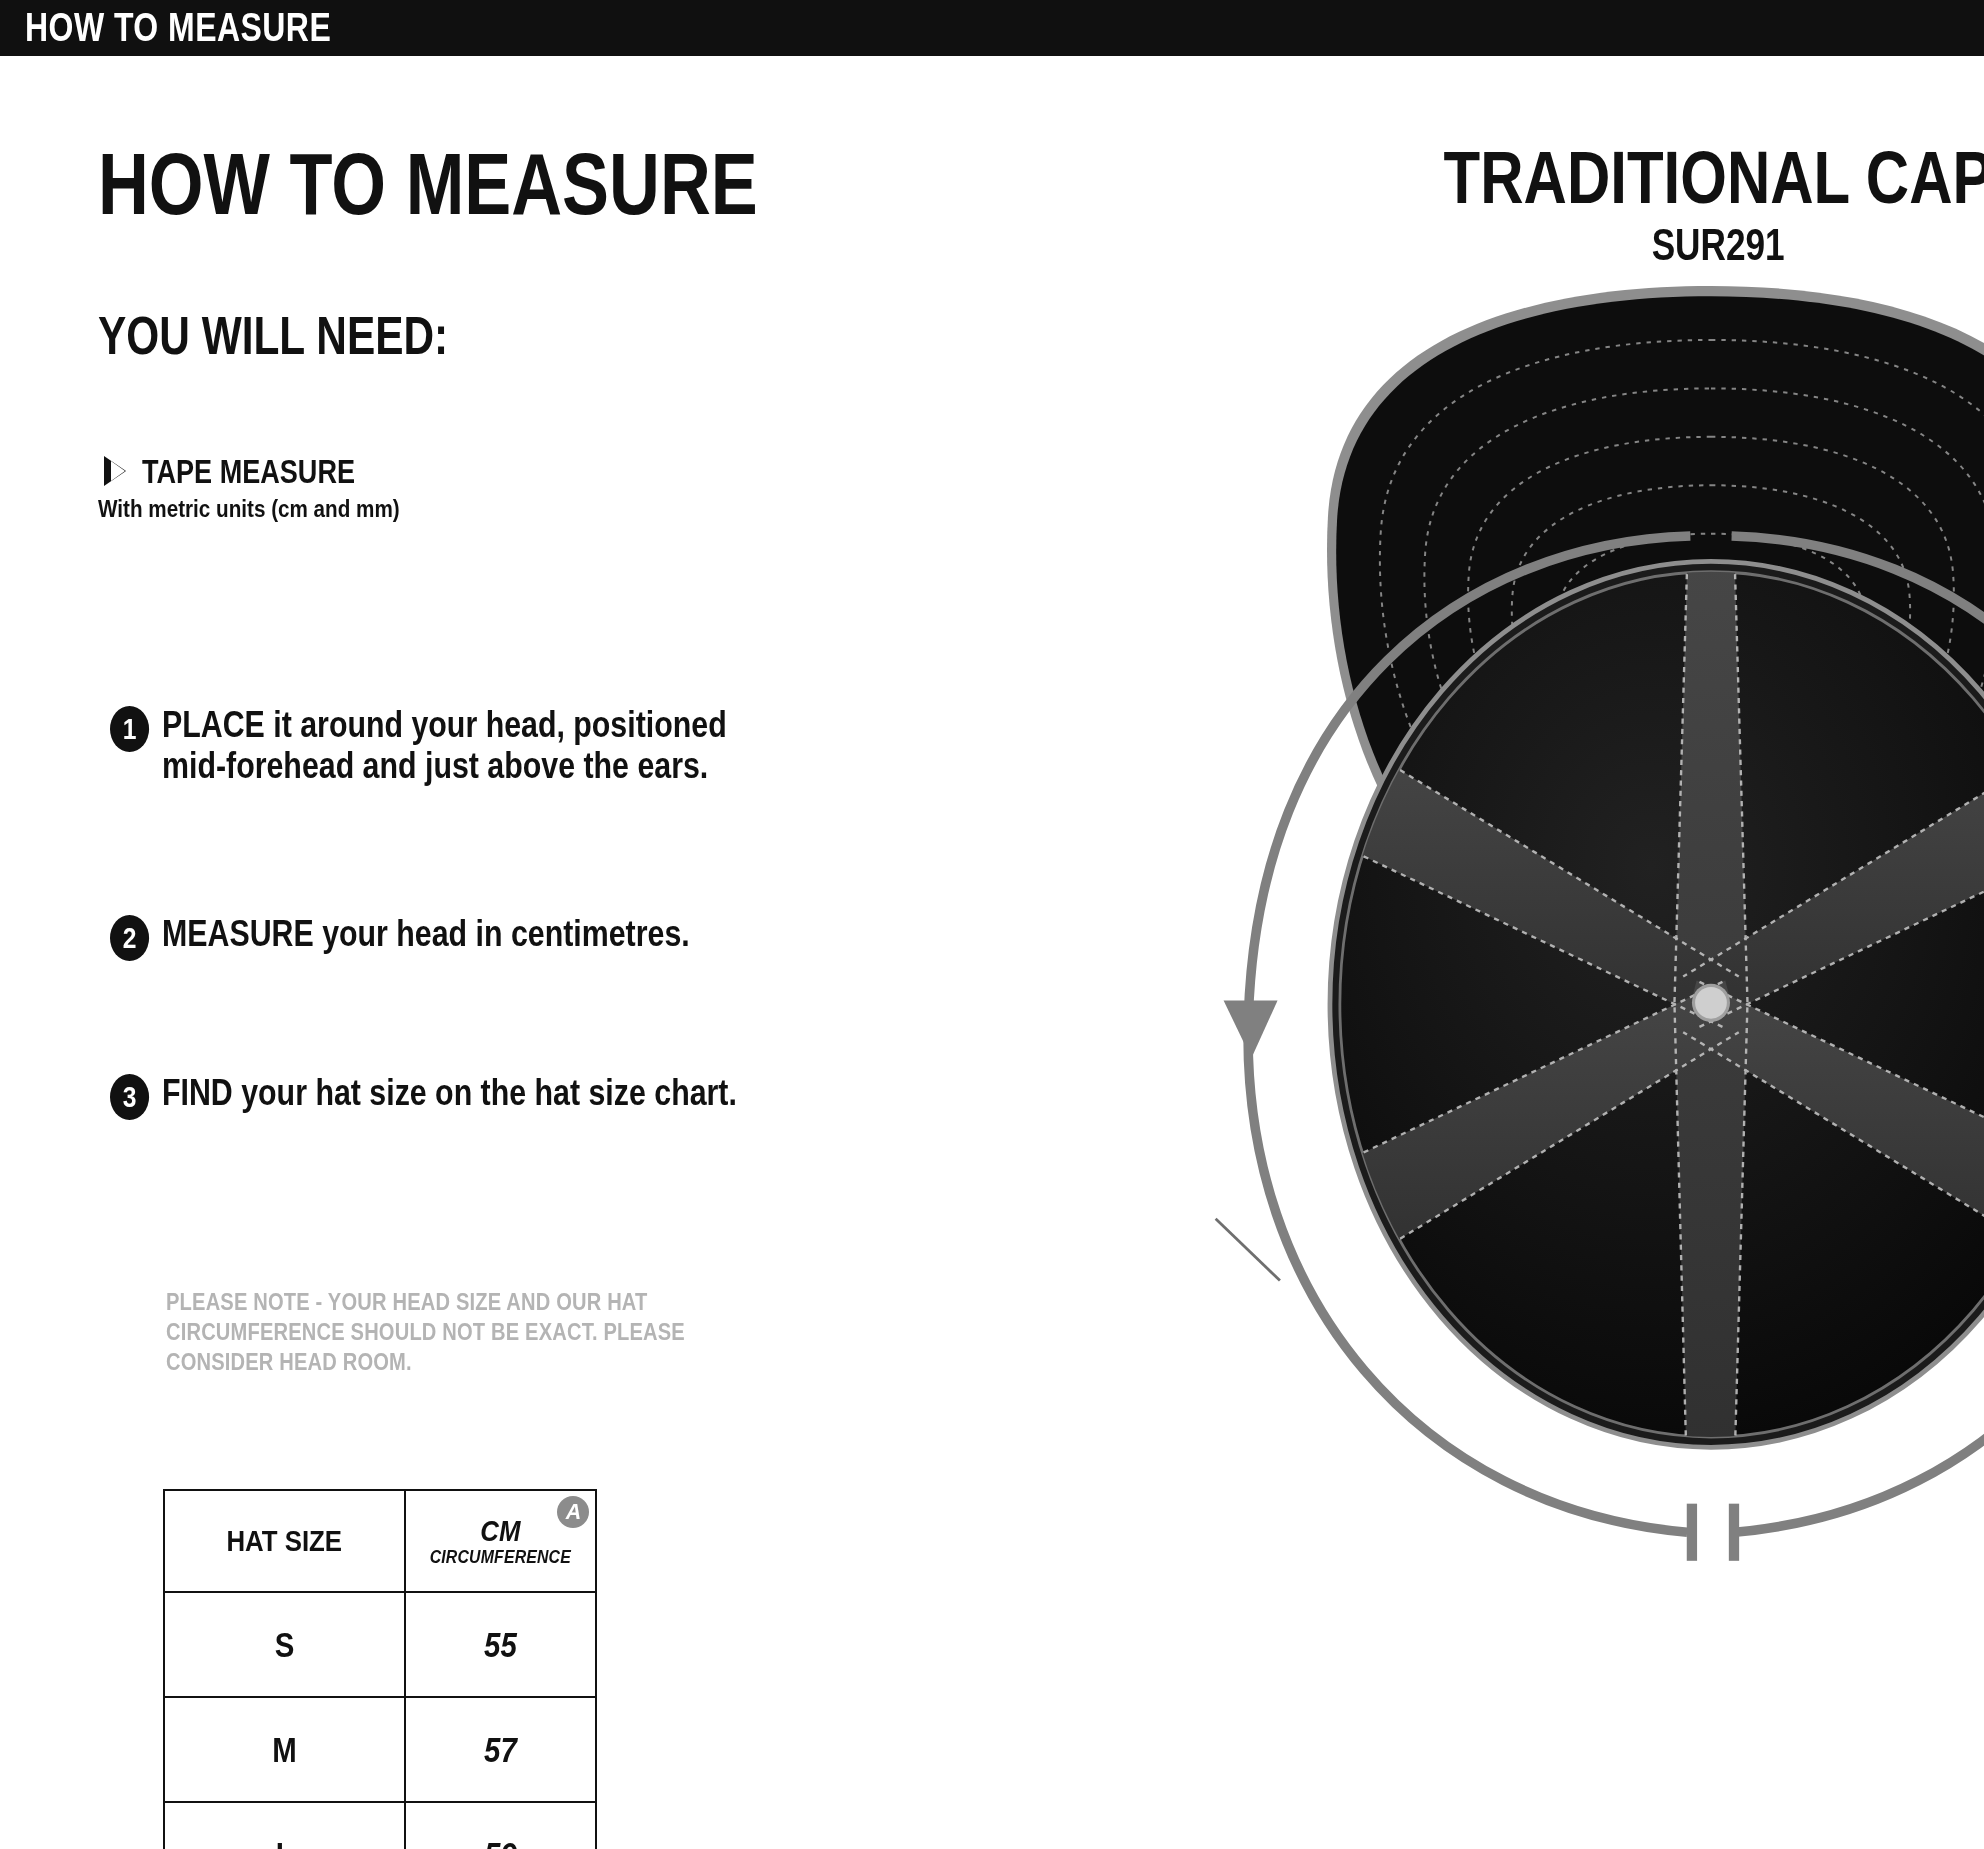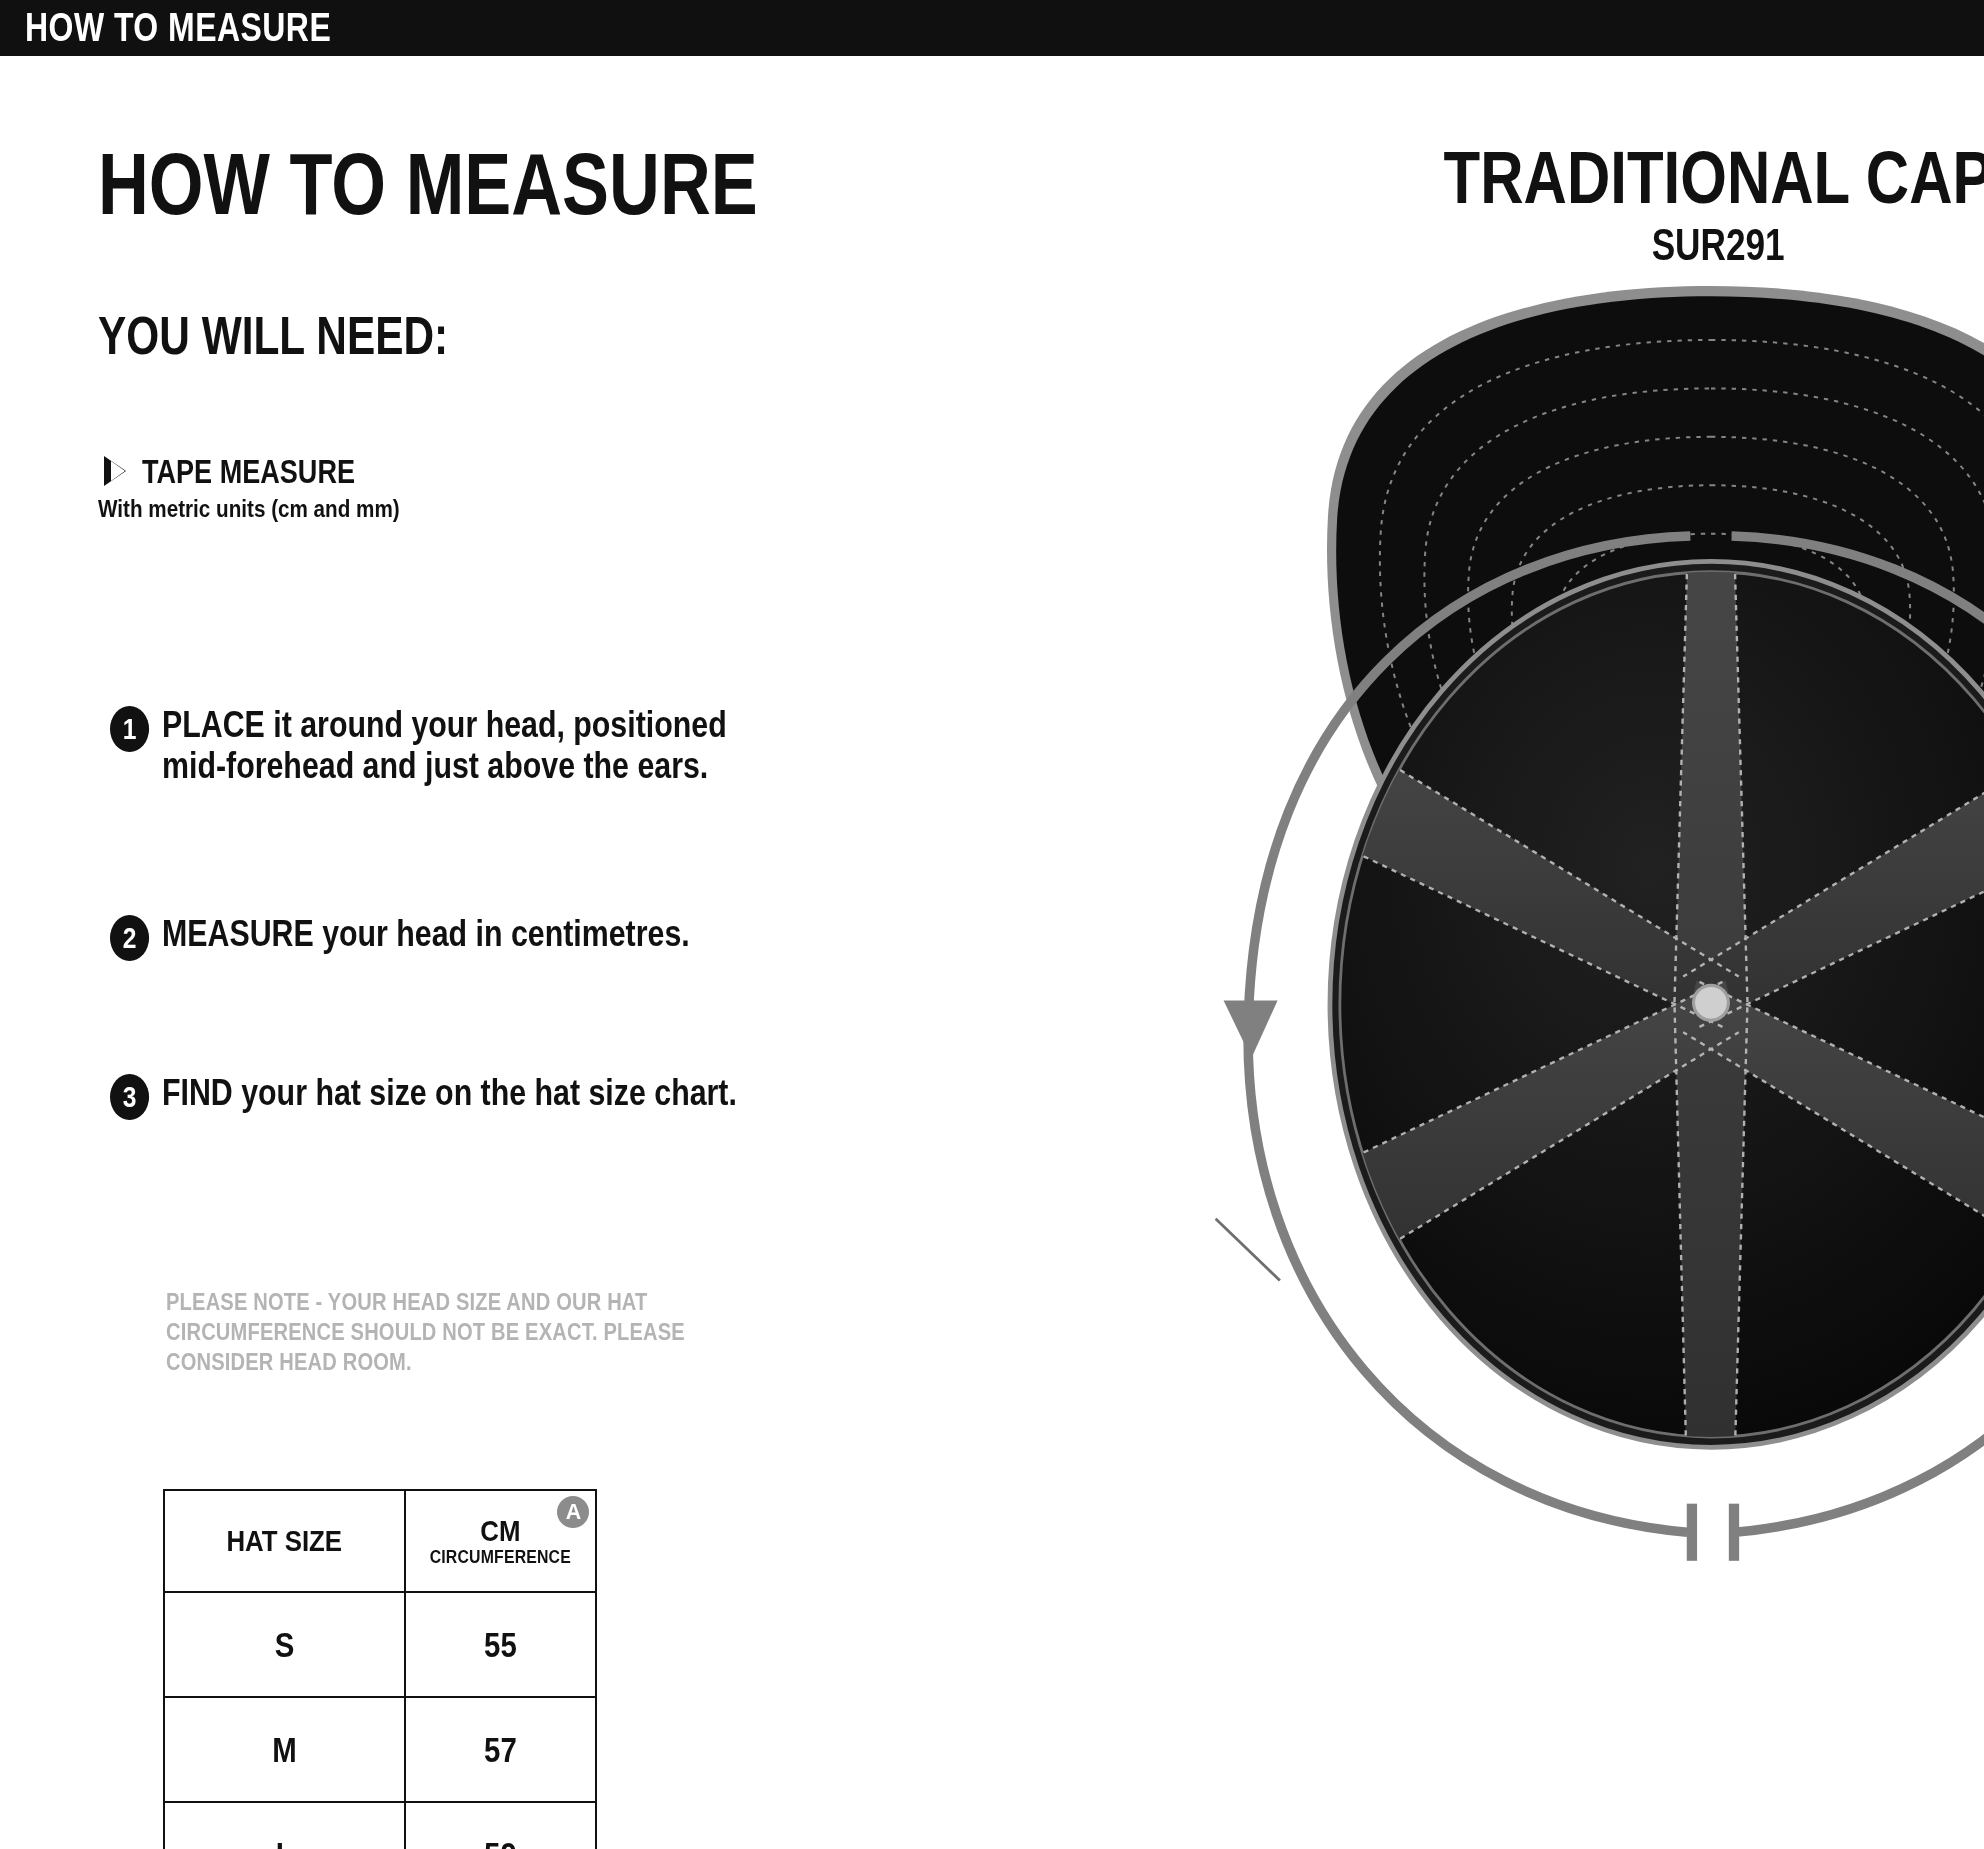--- a/index.html
+++ b/index.html
@@ -97,21 +97,21 @@
     position:absolute;left:163px;top:1433px;
     width:424px;border-collapse:collapse;
     table-layout:fixed;
   }
   .tbl td{
     border:2.4px solid #111;
     text-align:center;vertical-align:middle;
     color:#111;
   }
   .tbl .c1{width:237px;margin-left:40px;}
-  .tbl .c2{width:187px;}
+  .tbl .c2{width:187px;font-style:italic;}
   .hd{height:98px;position:relative;}
   .rw{height:105px;}
 
   .hd-main{
     font-size:30px;line-height:32px;font-weight:700;
     transform:scaleX(.86);display:inline-block;
   }
   .hd-sub{
     font-size:18px;line-height:20.6px;font-weight:700;letter-spacing:0.2px;
     transform:scaleX(.88);display:inline-block;

